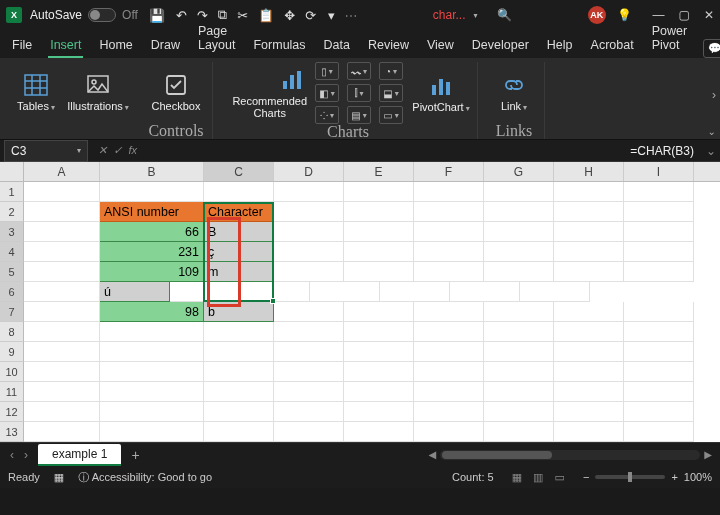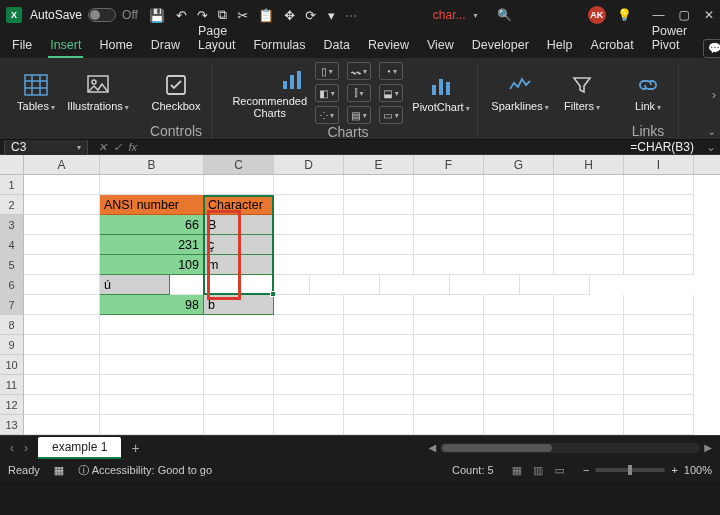--- a/index.html
+++ b/index.html
@@ -24,34 +24,34 @@
   .tabs { height:28px; background:#1c1c1c; display:flex; align-items:flex-end; padding:0 10px; gap:14px; font-size:12.5px; }
   .tab { color:#ddd; padding:4px 2px 6px; cursor:pointer; }
   .tab.active { color:#4fc48a; border-bottom:2px solid #4fc48a; padding-bottom:4px; }
   .tabs .right { margin-left:auto; display:flex; gap:8px; align-items:center; }
 
   
   .ribbon { height:82px; background:#2b2b2b; display:flex; padding:4px 6px 0; gap:6px; border-bottom:1px solid #111; position:relative;}
   .group { display:flex; flex-direction:column; align-items:center; padding:0 6px; border-right:1px solid #3a3a3a; }
   .group:last-child{border-right:none;}
   .group-body { flex:1; display:flex; align-items:center; gap:8px; }
-  .group-label { font-size:14px; color:#aaa; height:16px; display:flex; align-items:center; }
+  .group-label { font-size:16px; color:#aaa; height:16px; display:flex; align-items:center;font-family:Liberation Serif, serif; }
   .big { display:flex; flex-direction:column; align-items:center; gap:2px; font-size:11px; color:#eee; width:60px; }
   .big.narrow{width:48px;}
   .big.wide{width:82px;align-items:flex-end;}
   .big .ico { width:26px;height:26px; display:flex;align-items:center;justify-content:center; }
   .big .lbl { text-align:center; line-height:1.1; }
   .mini-col { display:flex; flex-direction:column; gap:4px; }
   .mini { width:24px;height:18px;border:1px solid #555;border-radius:2px;display:flex;align-items:center;justify-content:center;font-size:10px;color:#ccc;}
   .chev{font-size:8px;color:#aaa;margin-left:2px;}
   .ribbon-overflow{position:absolute;right:4px;top:30px;color:#aaa;font-size:12px;}
   .ribbon-collapse{position:absolute;right:4px;bottom:2px;color:#aaa;font-size:10px;}
 
   
-  .fbar { height:15px; background:#1c1c1c; display:flex; align-items:center; font-size:12px; border-bottom:1px solid #333;}
+  .fbar { height:22px; background:#1c1c1c; display:flex; align-items:center; font-size:12px; border-bottom:1px solid #333;}
   .namebox { width:84px; height:22px; background:#2a2a2a; border:1px solid #444; margin:0 4px; display:flex; align-items:center; padding:0 6px; justify-content:space-between;}
   .fx-btns { display:flex; gap:6px; color:#888; font-size:11px; padding:0 6px;}
   .fx-btns span{font-style:italic;}
   .formula { flex:1; padding:0 8px; color:#eee;text-align:right; }
   .fbar-exp { width:18px; text-align:center; color:#888;}
 
   
   .grid-wrap { height:280px; background:#fff; position:relative; overflow:hidden; color:#000; }
   .colhdrs { display:flex; height:20px; background:#e6e6e6; border-bottom:1px solid #bbb; font-size:12px; }
   .corner { width:24px; border-right:1px solid #bbb; background:#e6e6e6;}
@@ -230,41 +230,20 @@
               <rect x="10" y="4" width="4" height="16"></rect>
               <rect x="17" y="7" width="4" height="13"></rect>
             </svg>
           </div>
         <div class="lbl"><span>PivotChart</span><span class="chev">▾</span></div>
       </div>
     </div>
     <div class="group-label">Charts</div>
   </div>
 
-  <div class="group" style="border-right:none">
-    <div class="group-body">
-      <div class="big">
-        <div class="ico">
-            <svg width="24" height="20" viewBox="0 0 24 20" fill="none" stroke="#5aa0d8" stroke-width="1.8">
-              <path d="M2 14l4-6 4 4 4-8 4 6 4-4"></path>
-            </svg>
-          </div>
-        <div class="lbl"><span>Sparklines</span><span class="chev">▾</span></div>
-      </div>
-      <div class="big narrow">
-        <div class="ico">
-            <svg width="20" height="20" viewBox="0 0 20 20" fill="none" stroke="#ccc" stroke-width="1.6">
-              <path d="M2 3h16l-6 8v6l-4-2v-4z"></path>
-            </svg>
-          </div>
-        <div class="lbl"><span>Filters</span><span class="chev">▾</span></div>
-      </div>
-    </div>
-    <div class="group-label"></div>
-  </div>
 
   <div class="group">
     <div class="group-body">
       <div class="big narrow">
         <div class="ico">
             <svg width="24" height="20" viewBox="0 0 24 20" fill="none" stroke="#5aa0d8" stroke-width="1.8">
               <path d="M9 10a4 4 0 004 4h3a4 4 0 000-8h-2M15 10a4 4 0 00-4-4H8a4 4 0 000 8h2"></path>
             </svg>
           </div>
         <div class="lbl"><span>Link</span><span class="chev">▾</span></div>

